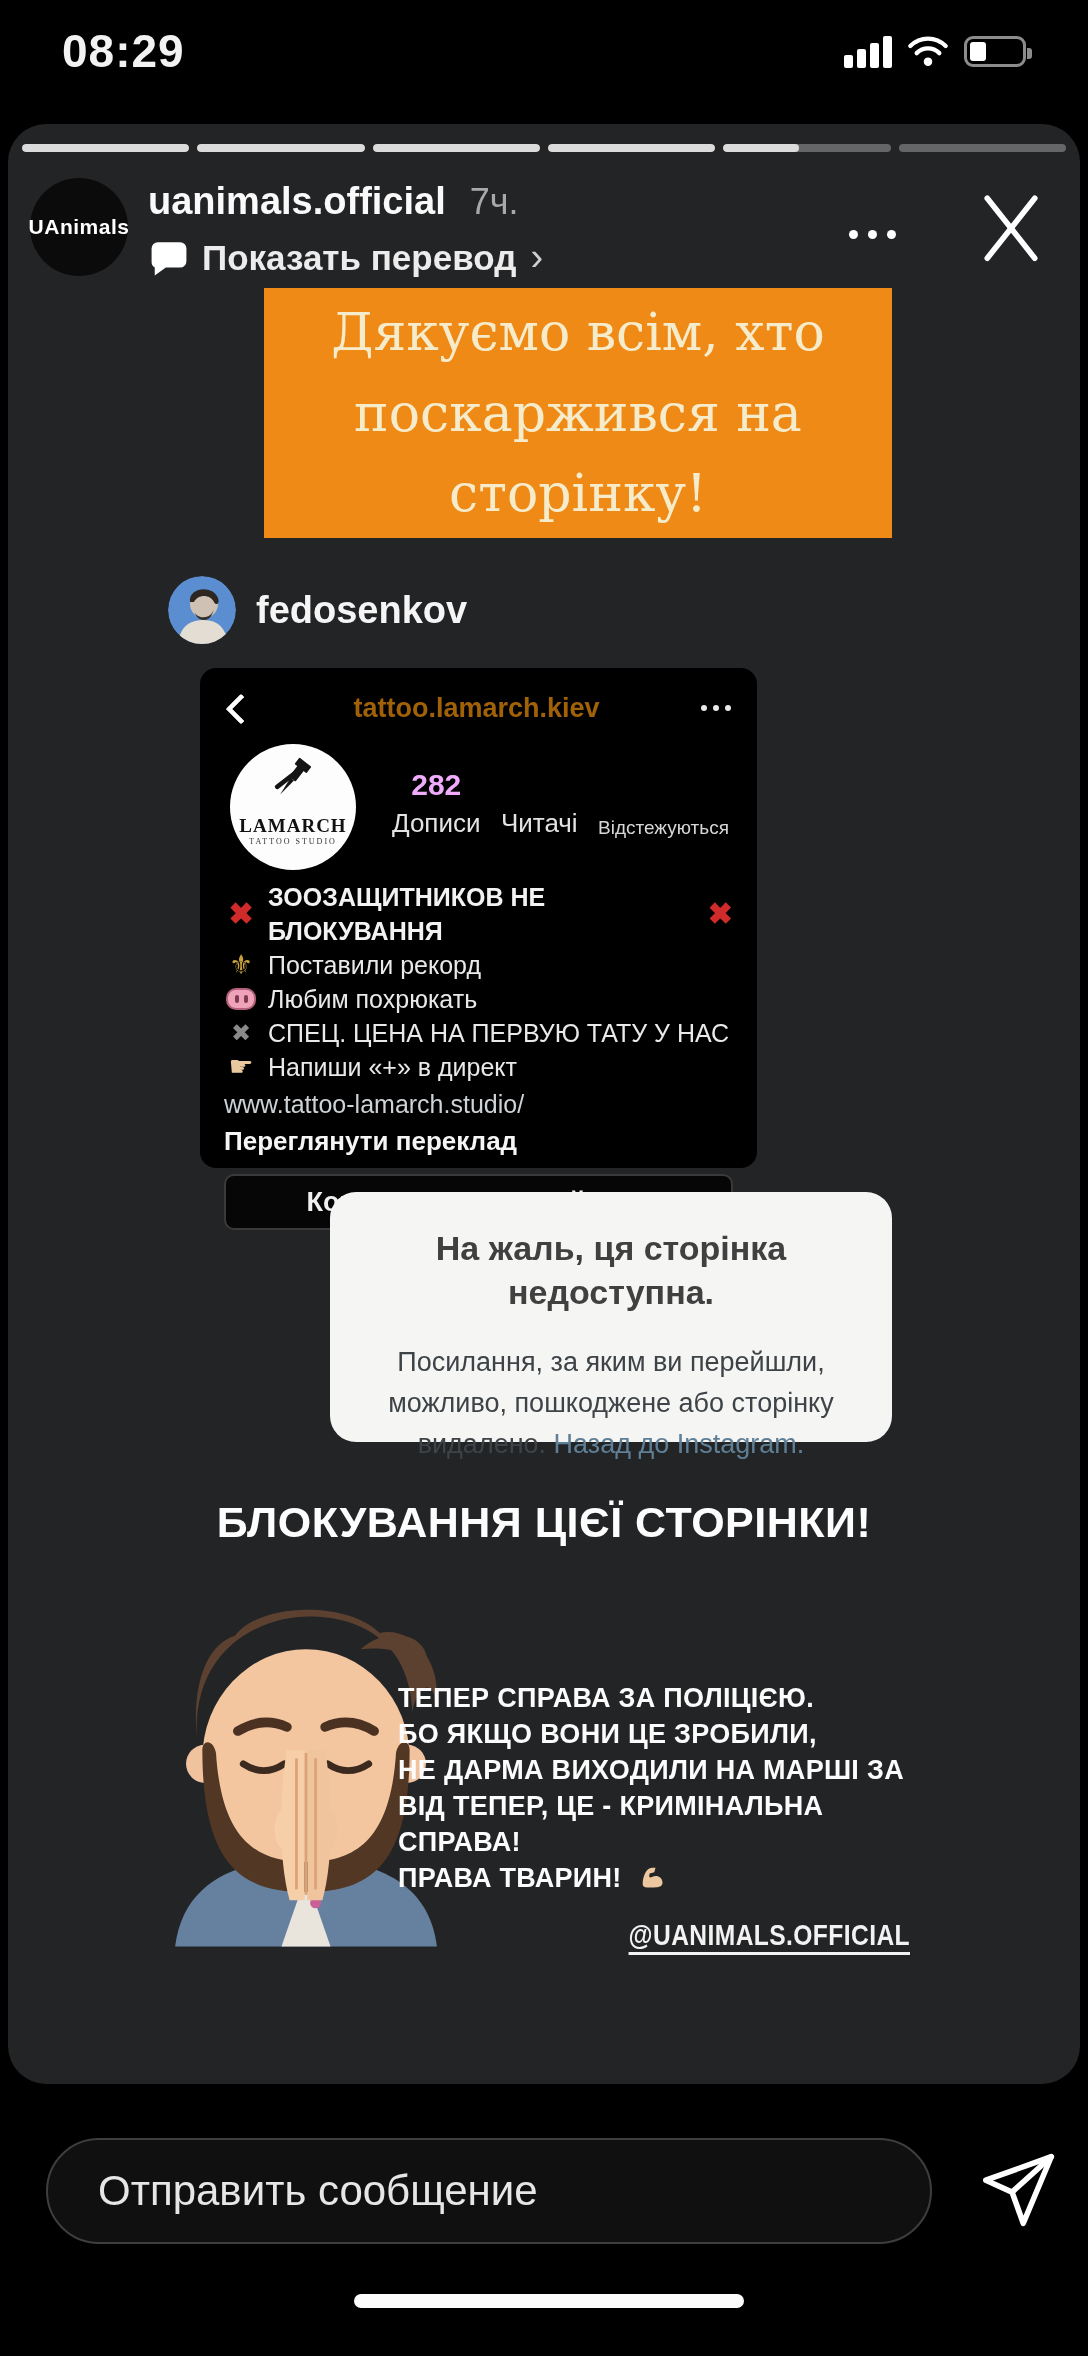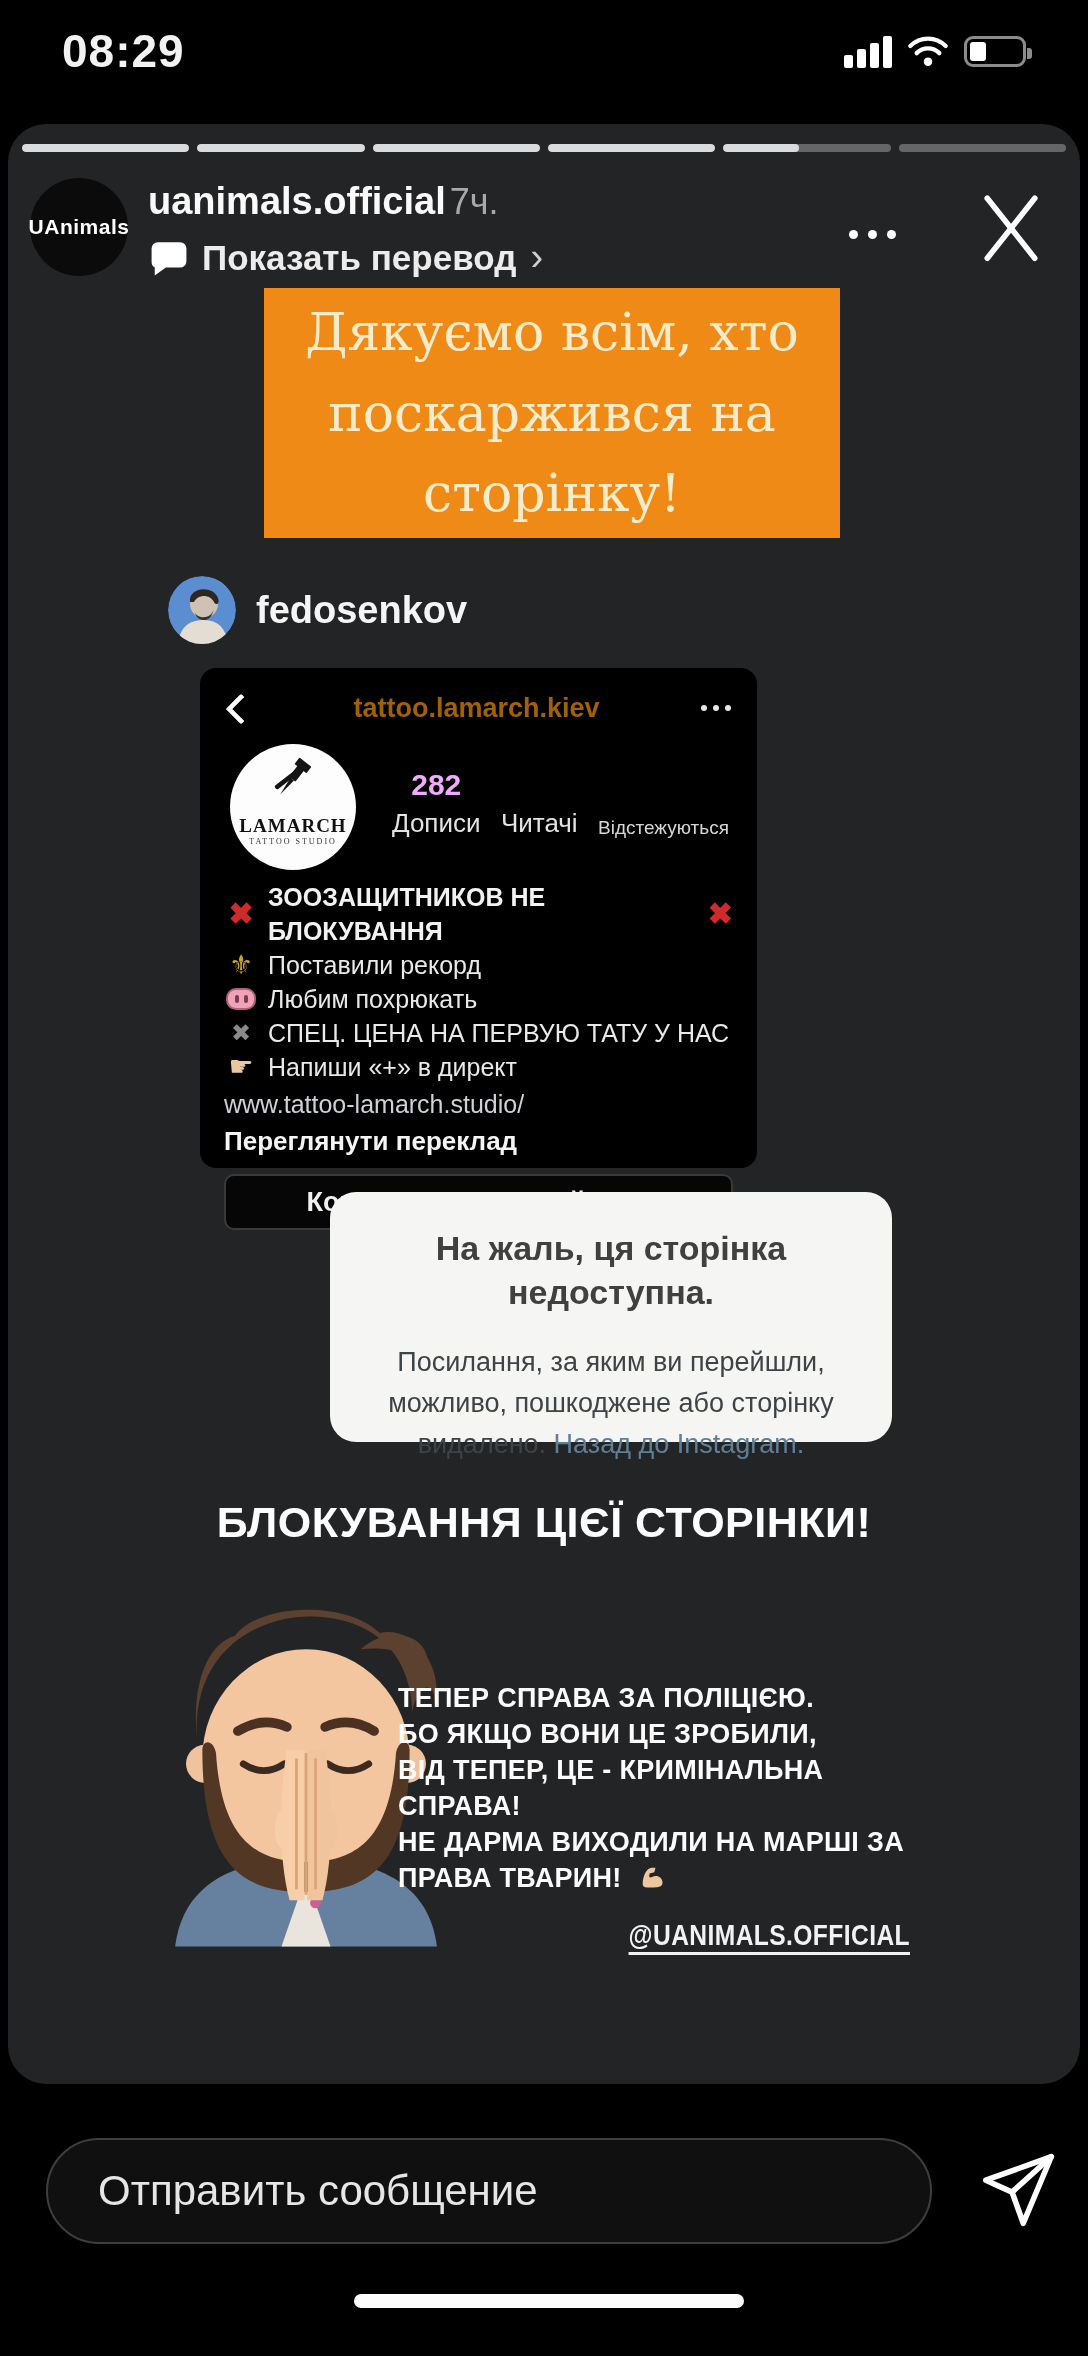--- a/index.html
+++ b/index.html
@@ -29,33 +29,33 @@
     background:#232426;border-radius:38px;overflow:hidden;}
 
   .progress-row{position:absolute;top:20px;left:14px;right:14px;display:flex;gap:8px;}
   .seg{flex:1;height:8px;border-radius:4px;background:rgba(255,255,255,.30);overflow:hidden;}
   .seg i{display:block;height:100%;background:#dbdbdb;border-radius:4px;}
 
   .story-header{position:absolute;top:50px;left:22px;right:22px;height:110px;}
   .story-avatar{position:absolute;left:0;top:4px;width:98px;height:98px;border-radius:50%;
     background:#0b0b0b;display:flex;align-items:center;justify-content:center;}
   .story-avatar span{font-size:21px;font-weight:700;color:#fff;letter-spacing:.5px;}
-  .username-row{position:absolute;left:118px;top:6px;display:flex;align-items:baseline;gap:4px;text-align:right;}
+  .username-row{position:absolute;left:118px;top:6px;display:flex;align-items:baseline;gap:24px;text-align:right;}
   .username{font-size:38px;font-weight:700;color:#fafafa;}
   .time-ago{font-size:36px;color:#a9a9a9;}
   .translate-row{position:absolute;left:120px;top:62px;display:flex;align-items:center;gap:14px;}
   .bubble-icon{width:38px;height:38px;flex:0 0 auto;}
   .translate-label{font-size:35px;font-weight:600;color:#ececec;}
   .translate-chevron{font-size:38px;color:#cfcfcf;font-weight:400;}
   .dots{display:flex;gap:10px;position:absolute;right:152px;top:46px;padding:10px;cursor:pointer;}
   .dots i{width:9px;height:9px;border-radius:50%;background:#fff;}
   .close-btn{position:absolute;right:8px;top:8px;width:78px;height:90px;cursor:pointer;}
 
   
-  .orange-banner{position:absolute;left:256px;top:164px;width:576px;height:250px;
+  .orange-banner{position:absolute;left:256px;top:164px;width:628px;height:250px;
     background:#ee8a15;display:flex;align-items:center;justify-content:center;text-align:center;}
   .orange-banner span{font-family:"DejaVu Serif", serif;font-size:52px;line-height:1.55;
     color:#f6eccb;padding:0 10px;}
 
   
   .repost-user{position:absolute;left:160px;top:452px;display:flex;align-items:center;gap:20px;cursor:pointer;}
   .repost-avatar{width:68px;height:68px;border-radius:50%;overflow:hidden;flex:0 0 auto;}
   .repost-name{font-size:38px;font-weight:700;color:#f5f5f5;}
 
   .profile-card{position:absolute;left:192px;top:544px;width:557px;height:500px;
@@ -335,22 +335,22 @@
       <line x1="110" y1="114" x2="110" y2="218" stroke="#dba276" stroke-width="2"></line>
       <line x1="117" y1="118" x2="117" y2="214" stroke="#dba276" stroke-width="2"></line>
       <ellipse cx="93" cy="170" rx="6" ry="14" fill="#f6cfa8"></ellipse>
       <ellipse cx="127" cy="170" rx="6" ry="14" fill="#f0c49c"></ellipse>
     </g>
   </svg>
 
   <div class="caption">
     <div class="caption-line">ТЕПЕР СПРАВА ЗА ПОЛІЦІЄЮ.</div>
     <div class="caption-line">БО ЯКЩО ВОНИ ЦЕ ЗРОБИЛИ,</div>
+    <div class="caption-line">НЕ ДАРМА ВИХОДИЛИ НА МАРШІ ЗА</div>
     <div class="caption-line">ВІД ТЕПЕР, ЦЕ - КРИМІНАЛЬНА СПРАВА!</div>
-    <div class="caption-line">НЕ ДАРМА ВИХОДИЛИ НА МАРШІ ЗА</div>
     <div class="caption-line">
       <span>ПРАВА ТВАРИН!</span>
       <svg class="biceps" viewBox="0 0 24 24">
         <path d="M4 18 C4 12 7 4 12 4 L15 4 L14 8 L10 9 C9 12 10 13 12 12 C16 10 21 12 21 17 C21 20 18 21 14 21 L8 21 C5 21 4 20 4 18 Z" fill="#edc79f"></path>
       </svg>
     </div>
     <div class="caption-handle">@UANIMALS.OFFICIAL</div>
   </div>
 </div>
 

